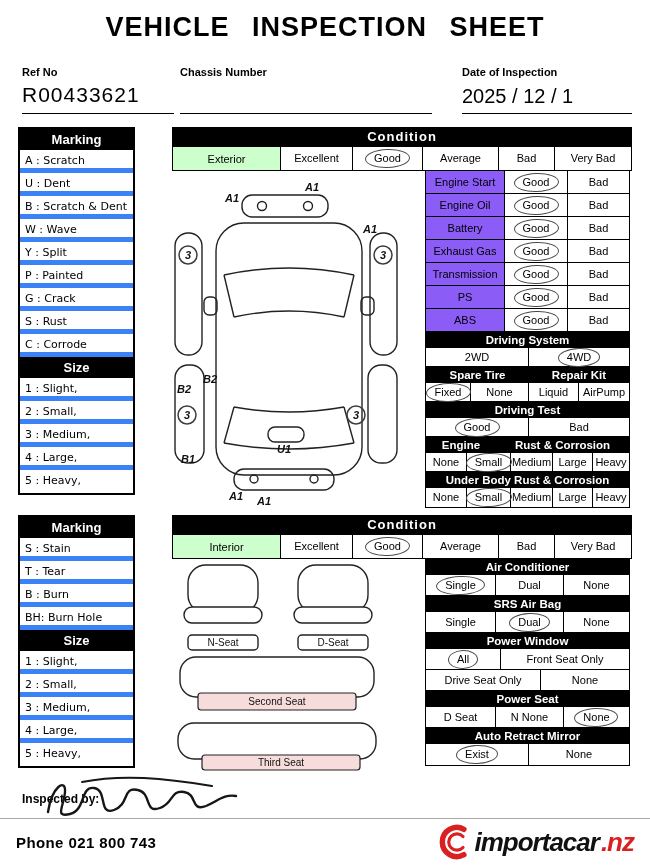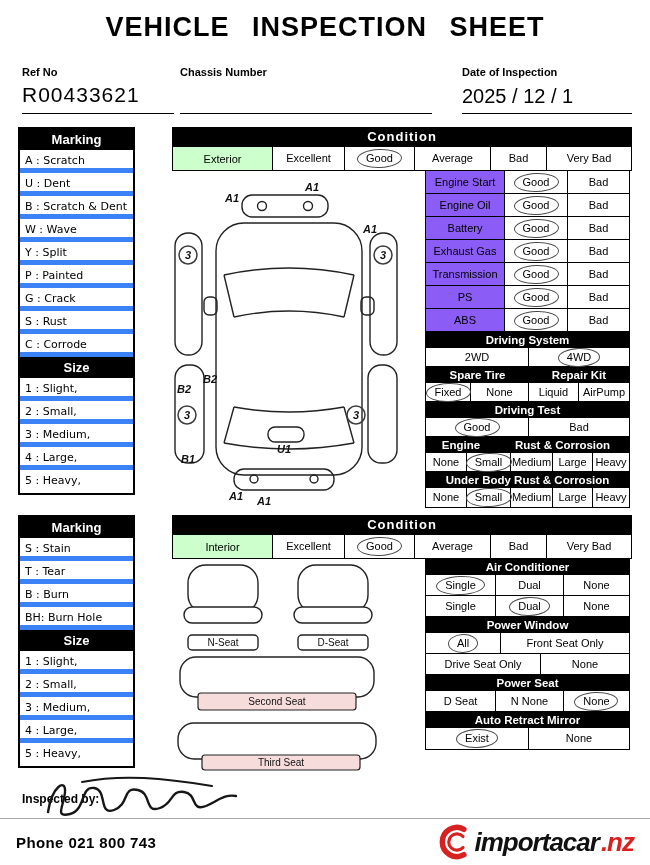--- a/index.html
+++ b/index.html
@@ -30,21 +30,21 @@
 
   .cond-block { position:absolute; left:172px; width:460px; }
   .cb-top { top:127px; }
   .cb-bot { top:515px; }
   .cond-hdr { height:20px; line-height:20px; font-size:13px; letter-spacing:1px; }
 
   .rating-row { display:flex; height:24px; border:1px solid #000; border-top:none; background:#fff; }
   .cell { display:flex; align-items:center; justify-content:center; font-size:11px;
           border-right:1px solid #000; overflow:visible; white-space:nowrap; }
   .rating-row .cell:last-child, .opt-row .cell:last-child, .chk-row .cell:last-child { border-right:none; }
-  .c0{width:100px;} .c1{width:72px;} .c2{width:70px;} .c3{width:76px;} .c4{width:56px;} .c5{flex:1;}
+  .c0{width:108px;} .c1{width:72px;} .c2{width:70px;} .c3{width:76px;} .c4{width:56px;} .c5{flex:1;}
   .green { background:#ccffcc; }
 
   .cond-body { display:flex; align-items:flex-start; }
   .diagram-area { width:253px; position:relative; }
   .detail { width:205px; border:1px solid #000; border-top:none; background:#fff; }
   .detail > :last-child { border-bottom:none; }
 
   .chk-row { display:flex; height:23px; border-bottom:1px solid #000; }
   .chk-lbl { width:79px; background:#8b5cf6; }
   .chk-mid { width:63px; }
@@ -416,20 +416,21 @@
               <span class="opt circled">Single</span>
             </div>
           <div class="cell h1">
               <span class="opt">Dual</span>
             </div>
           <div class="cell h2">
               <span class="opt">None</span>
             </div>
         </div>
 
+        <div class="black-header sub">SRS Air Bag</div>
         <div class="opt-row bot-row">
           <div class="cell h0">
               <span class="opt">Single</span>
             </div>
           <div class="cell h1">
               <span class="opt circled">Dual</span>
             </div>
           <div class="cell h2">
               <span class="opt">None</span>
             </div>

